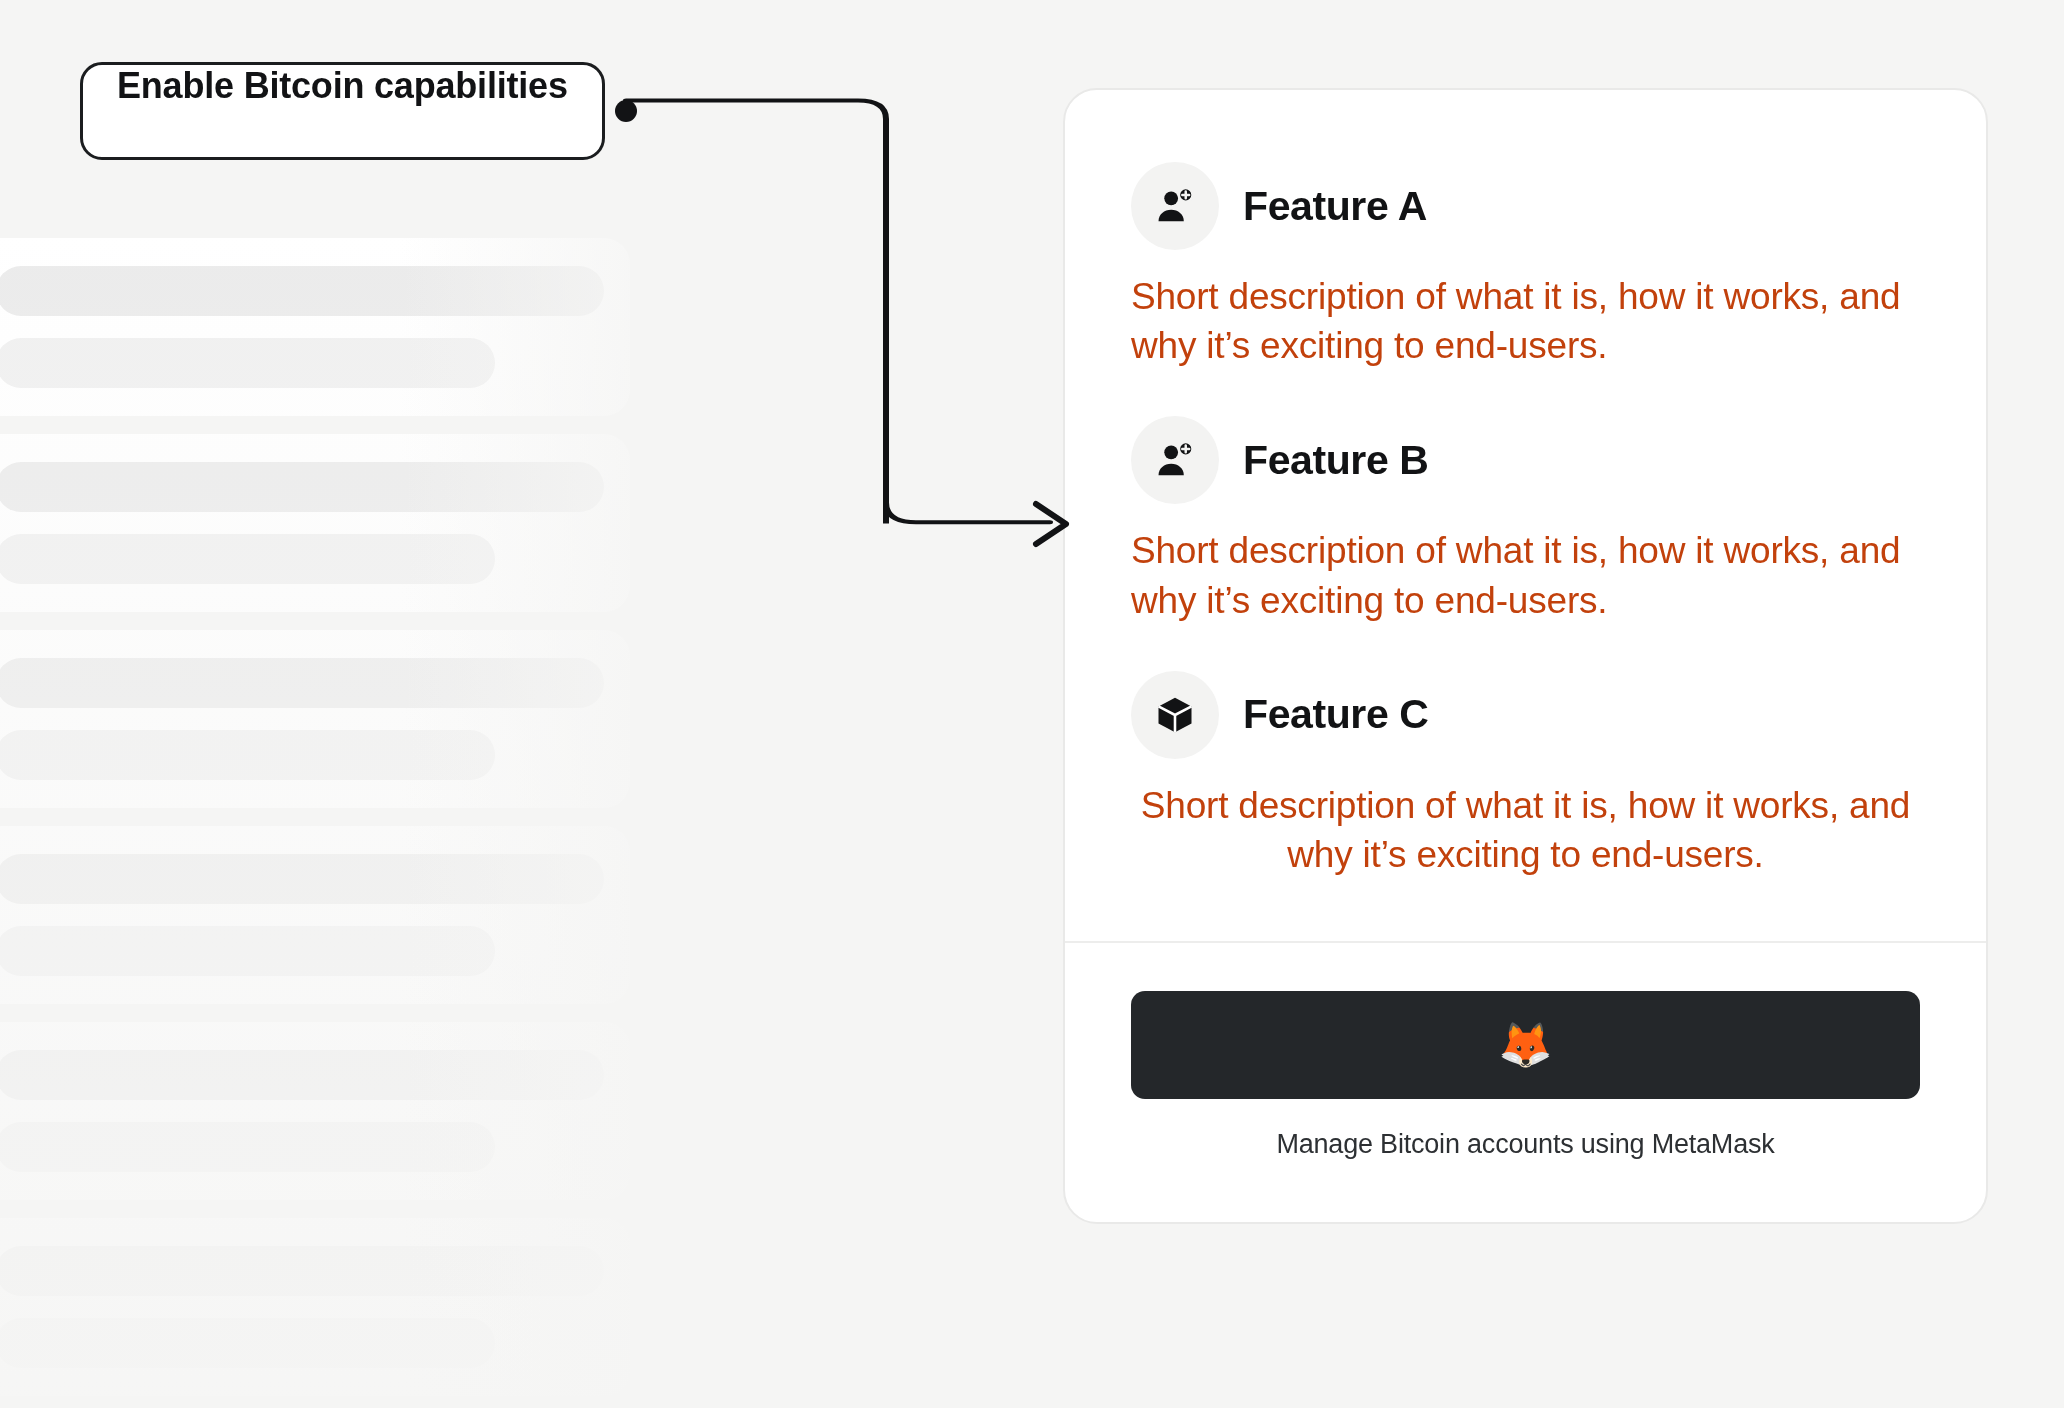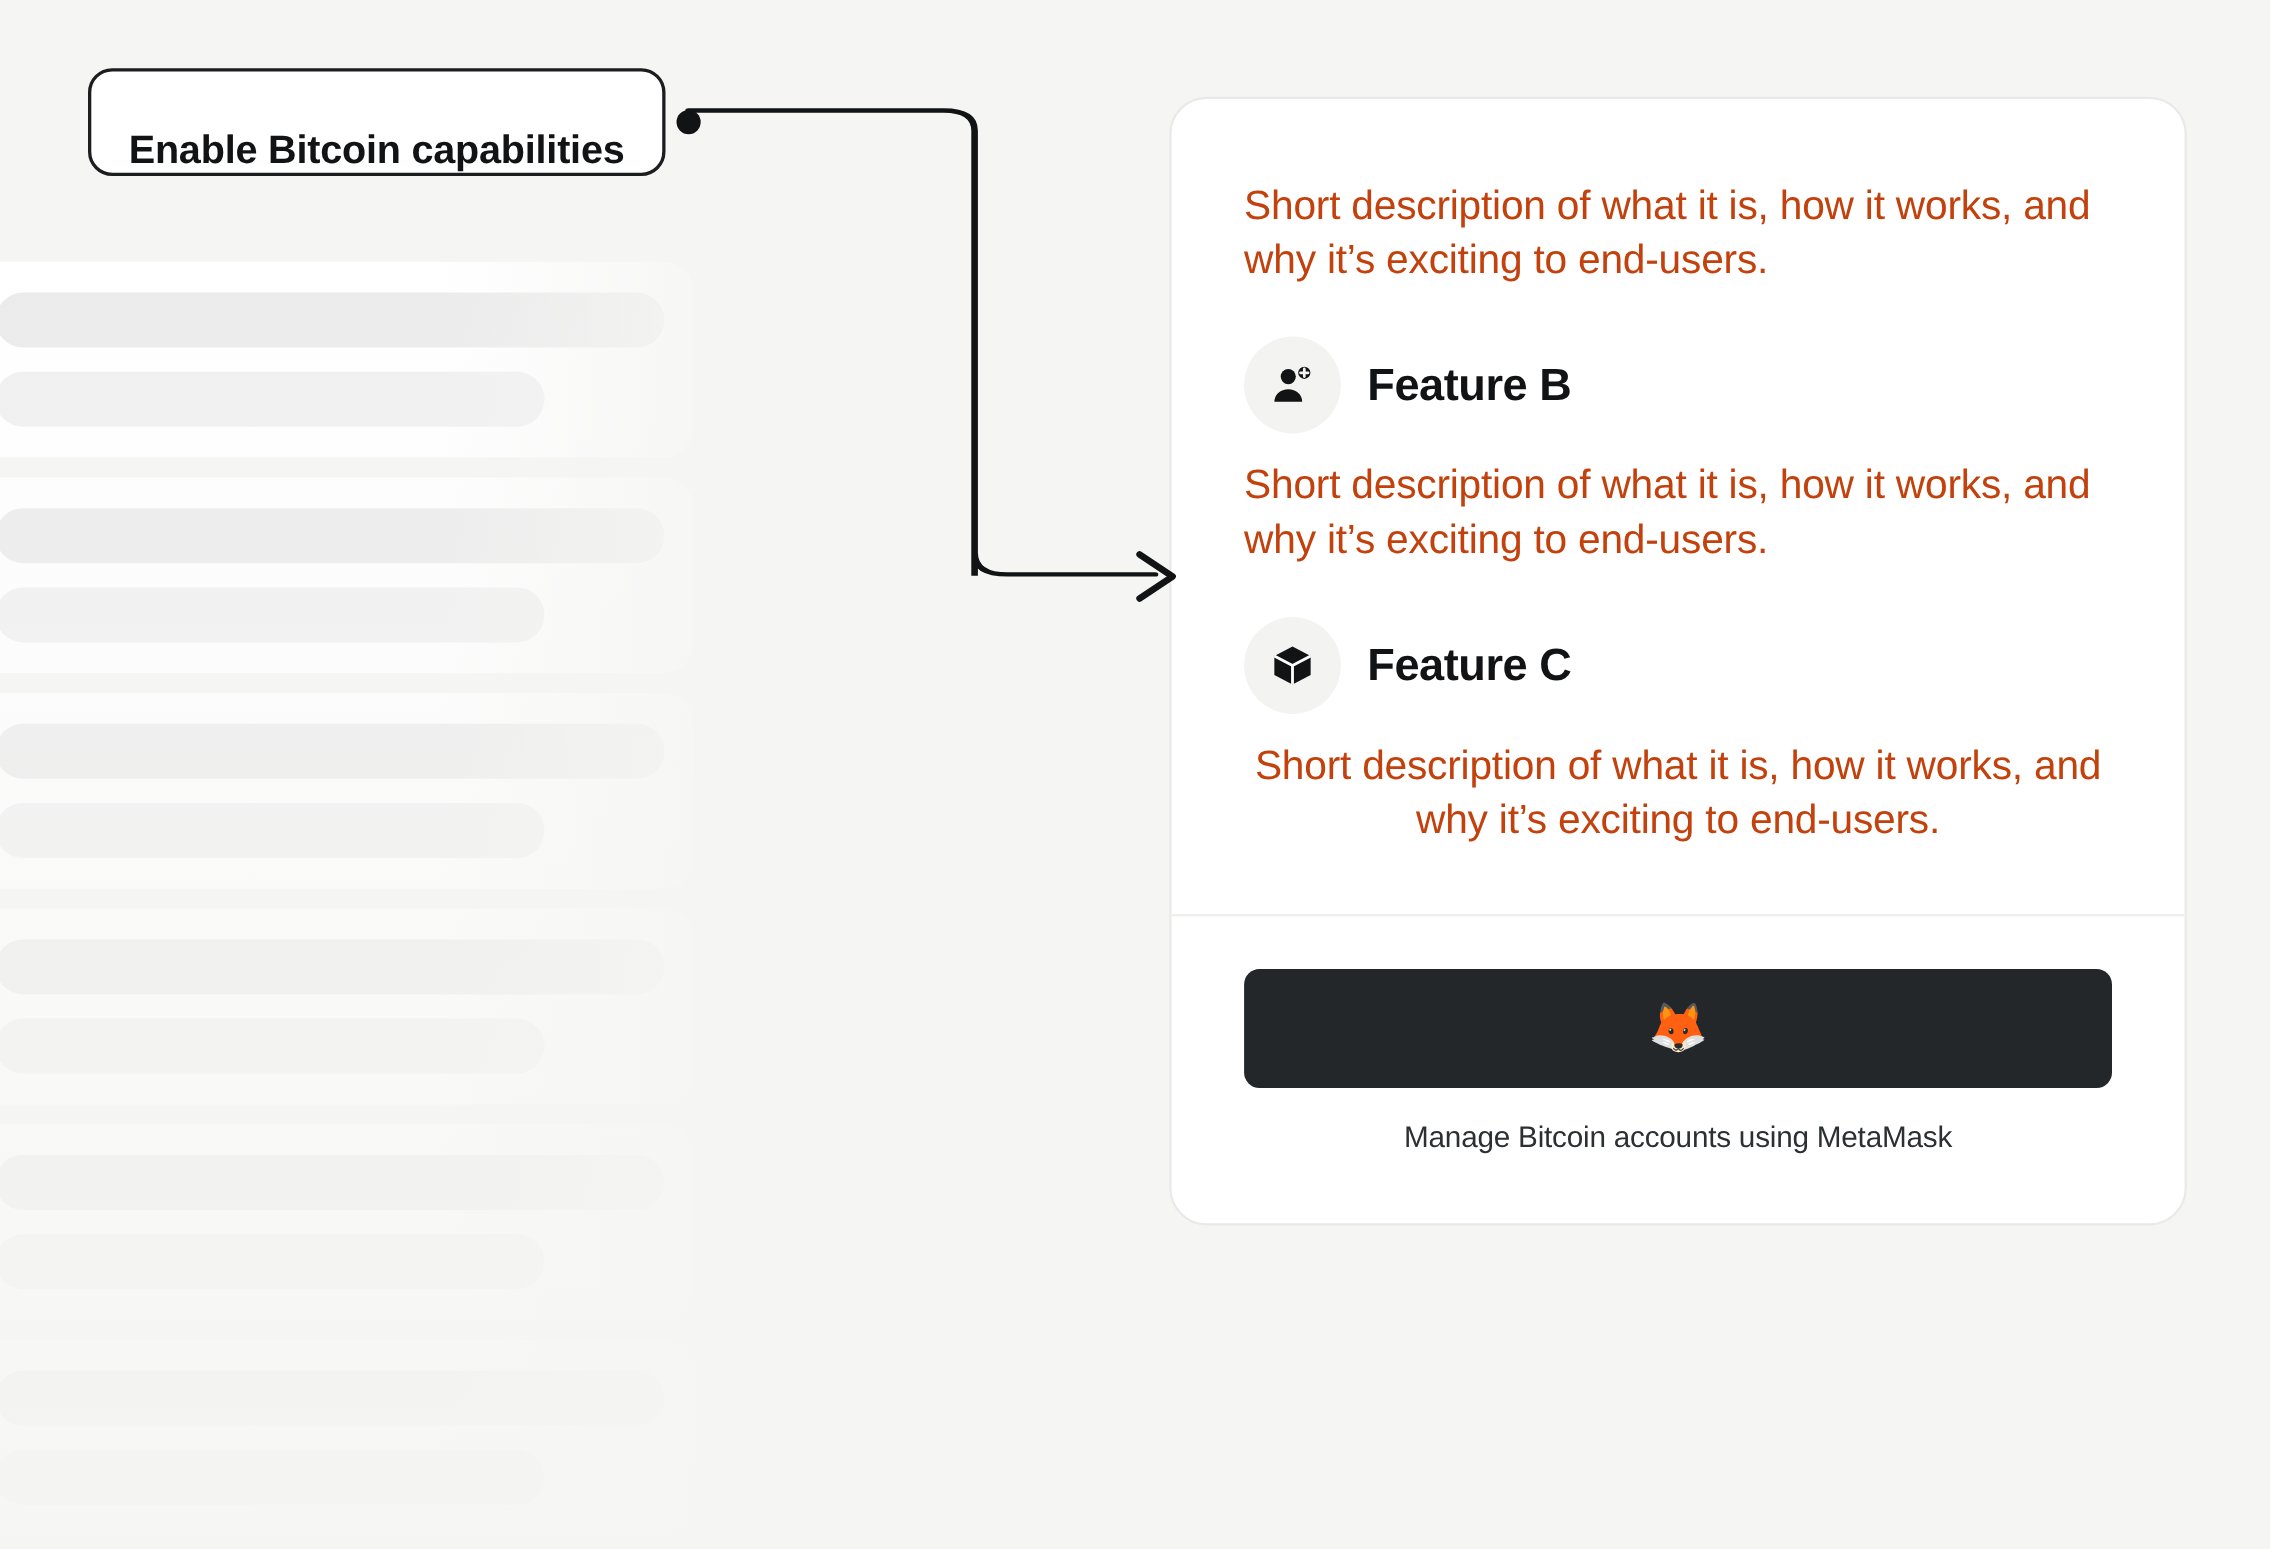--- a/index.html
+++ b/index.html
@@ -16,21 +16,21 @@
   }
 
   
   .callout {
     position: absolute;
     left: 80px;
     top: 62px;
     height: 98px;
     box-sizing: border-box;
     display: flex;
-    align-items: flex-end;
+    align-items: flex-start;
     padding: 0 34px;
     background: #ffffff;
     border: 3px solid #1b1d1f;
     border-radius: 22px;
     font-size: 36px;
     font-weight: 700;
     color: #121315;
     letter-spacing: -0.2px;
     white-space: nowrap;
     z-index: 5;
@@ -229,20 +229,31 @@
 
 <svg class="connector" width="480" height="520" viewBox="0 0 480 520" fill="none">
   <path d="M26 31 H258 Q286 31 286 59 V672 V640 Q286 670 316 670 H450" transform="scale(1,0.66)" stroke="#121315" stroke-width="6" fill="none" stroke-linecap="round"></path>
   <path d="M436 424 L466 444 L436 464" stroke="#121315" stroke-width="6" fill="none" stroke-linecap="round" stroke-linejoin="round"></path>
 </svg>
 
 <div class="panel">
   <div class="panel-body">
 
     <div class="feature">
+      <div class="feature-head">
+        <div class="feature-icon">
+          <svg width="46" height="46" viewBox="0 0 24 24" fill="none">
+            <circle cx="10" cy="8" r="3.6" fill="#121315"></circle>
+            <path d="M3.4 20c0-3.6 3-6 6.6-6s6.6 2.4 6.6 6z" fill="#121315"></path>
+            <circle cx="17.6" cy="6.2" r="3.6" fill="#121315" stroke="#f3f3f2" stroke-width="1.4"></circle>
+            <path d="M17.6 4.4v3.6M15.8 6.2h3.6" stroke="#f3f3f2" stroke-width="1.3" stroke-linecap="round"></path>
+          </svg>
+        </div>
+        <div class="feature-title">Feature A</div>
+      </div>
       <div class="feature-desc">Short description of what it is, how it works, and why it’s exciting to end-users.</div>
     </div>
 
     <div class="feature">
       <div class="feature-head">
         <div class="feature-icon">
           <svg width="46" height="46" viewBox="0 0 24 24" fill="none">
             <circle cx="10" cy="8" r="3.6" fill="#121315"></circle>
             <path d="M3.4 20c0-3.6 3-6 6.6-6s6.6 2.4 6.6 6z" fill="#121315"></path>
             <circle cx="17.6" cy="6.2" r="3.6" fill="#121315" stroke="#f3f3f2" stroke-width="1.4"></circle>

